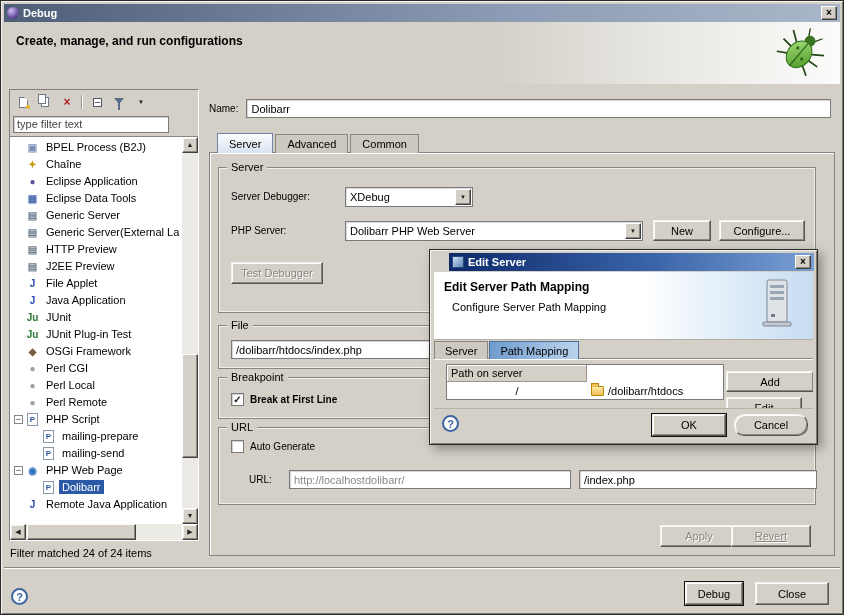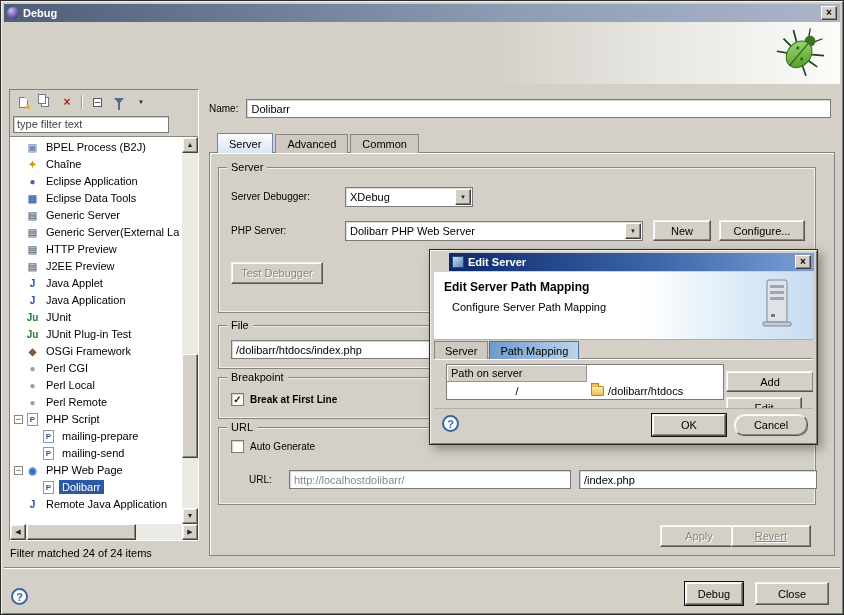--- a/index.html
+++ b/index.html
@@ -143,20 +143,21 @@
 
 <div class="window">
 
   <div class="titlebar">
     <span class="tb-icon"></span>
     <span class="tb-title">Debug</span>
     <span class="xbtn">×</span>
   </div>
 
   <div class="banner">
+    <div class="banner-title">Create, manage, and run configurations</div>
     <svg class="bug" width="54" height="54" viewBox="0 0 54 54">
       <defs>
         <linearGradient id="bugGrad" x1="0" y1="0" x2="1" y2="1">
           <stop offset="0" stop-color="#a9e07f"></stop>
             <stop offset="1" stop-color="#49951f"></stop>
         </linearGradient>
       </defs>
       <g transform="rotate(40 27 27)">
         <path d="M17 22 L7 15 M17 29 L5 28 M18 36 L8 42 M37 22 L47 15 M37 29 L49 28 M36 36 L46 42" stroke="#1e4512" stroke-width="1.7" fill="none"></path>
         <path d="M23 10 L19 3 M31 10 L35 3" stroke="#1e4512" stroke-width="1.3" fill="none"></path>
@@ -241,21 +242,21 @@
           <div class="tree-row">
             <span class="tree-indent" style="width: 0px;"></span>
             <span class="expander"></span>
             <span class="tree-icon" style="color: rgb(107, 124, 140);">▤</span>
             <span class="tree-label">J2EE Preview</span>
           </div>
           <div class="tree-row">
             <span class="tree-indent" style="width: 0px;"></span>
             <span class="expander"></span>
             <span class="tree-icon" style="color: rgb(42, 77, 181);">J</span>
-            <span class="tree-label">Java Applet</span>
+            <span class="tree-label">File Applet</span>
           </div>
           <div class="tree-row">
             <span class="tree-indent" style="width: 0px;"></span>
             <span class="expander"></span>
             <span class="tree-icon" style="color: rgb(42, 77, 181);">J</span>
             <span class="tree-label">Java Application</span>
           </div>
           <div class="tree-row">
             <span class="tree-indent" style="width: 0px;"></span>
             <span class="expander"></span>

